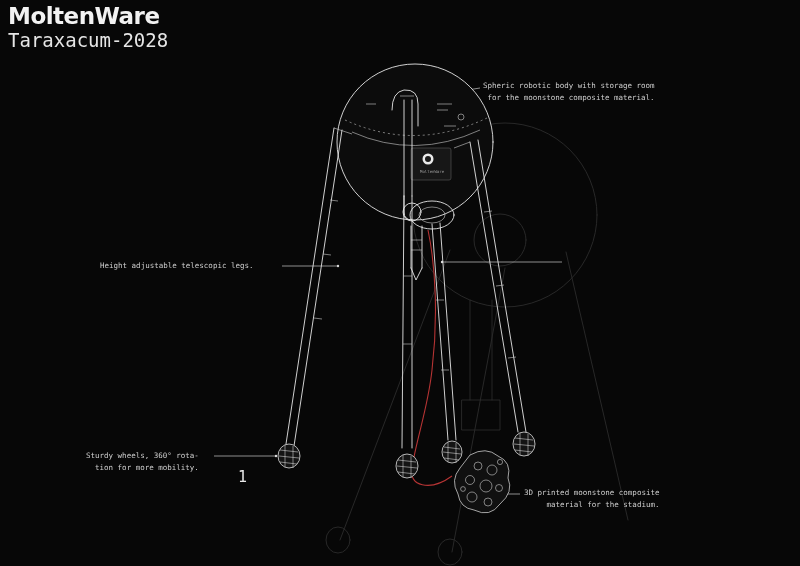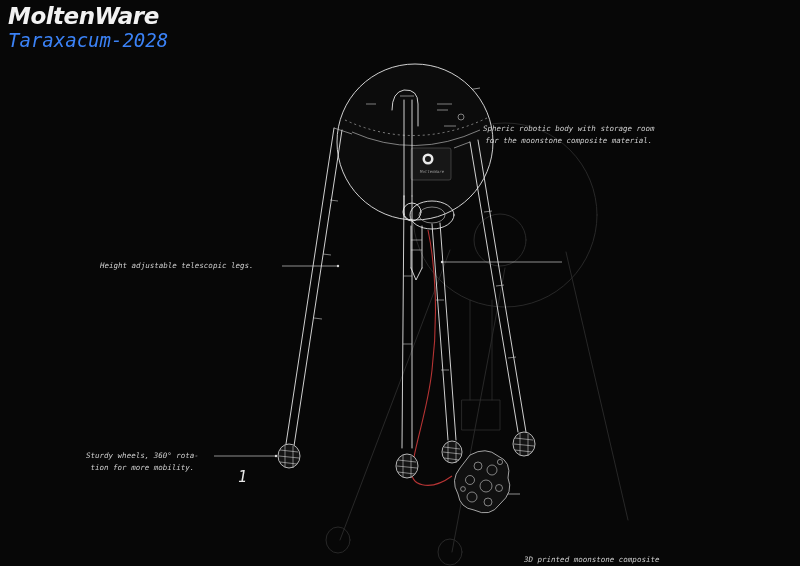--- a/index.html
+++ b/index.html
@@ -8,57 +8,56 @@
     background: #0a0a0a;
   }
   #page {
     position: relative;
     width: 800px;
     height: 566px;
     background: #070707;
     overflow: hidden;
     font-family: "DejaVu Sans Mono", monospace;
     color: #d8d8d8;
-    font-style: italic;
   }
   
   .title-block {
     position: absolute;
     left: 8px;
     top: 4px;
     z-index: 40;
   }
   .brand {
     font-family: "DejaVu Sans", sans-serif;
     font-weight: bold;
     font-size: 23px;
     letter-spacing: -0.5px;
     color: #f2f2f2;
     line-height: 1.05;
   }
   .project {
     font-family: "DejaVu Sans Mono", monospace;
     font-size: 19px;
     letter-spacing: 0px;
-    color: #3b82f6;
+    color: #e5e5e5;
     line-height: 1.15;
     margin-top: 2px;
   }
   
   .anno {
     position: absolute;
     font-family: "DejaVu Sans Mono", monospace;
     font-size: 7.5px;
     line-height: 1.55;
     color: #cfcfcf;
     white-space: pre-line;
     z-index: 30;
   }
-  .anno.right { text-align: center; margin-top: 43px; }
-  .anno.left  { text-align: center; }
+  .anno.right { text-align: right; }
+  .anno.left  { text-align: right; }
 
   .figure-number {
     position: absolute;
     left: 238px;
     top: 468px;
     font-family: "DejaVu Sans Mono", monospace;
     font-size: 15px;
     color: #e8e8e8;
     z-index: 30;
   }
@@ -239,18 +238,18 @@
 
   <div class="anno right" style="left:483px; top:80px;">Spheric robotic body with storage room
 for the moonstone composite material.</div>
 
   <div class="anno left" style="left:100px; top:260px;">Height adjustable telescopic legs.</div>
 
 
   <div class="anno left" style="left:86px; top:450px;">Sturdy wheels, 360° rota-
 tion for more mobility.</div>
 
-  <div class="anno right" style="left:524px; top:511px;">3D printed moonstone composite
+  <div class="anno right" style="left:524px; top:487px;">3D printed moonstone composite
 material for the stadium.</div>
 
   <div class="figure-number">1</div>
 
 </div>
 
 </body></html>

